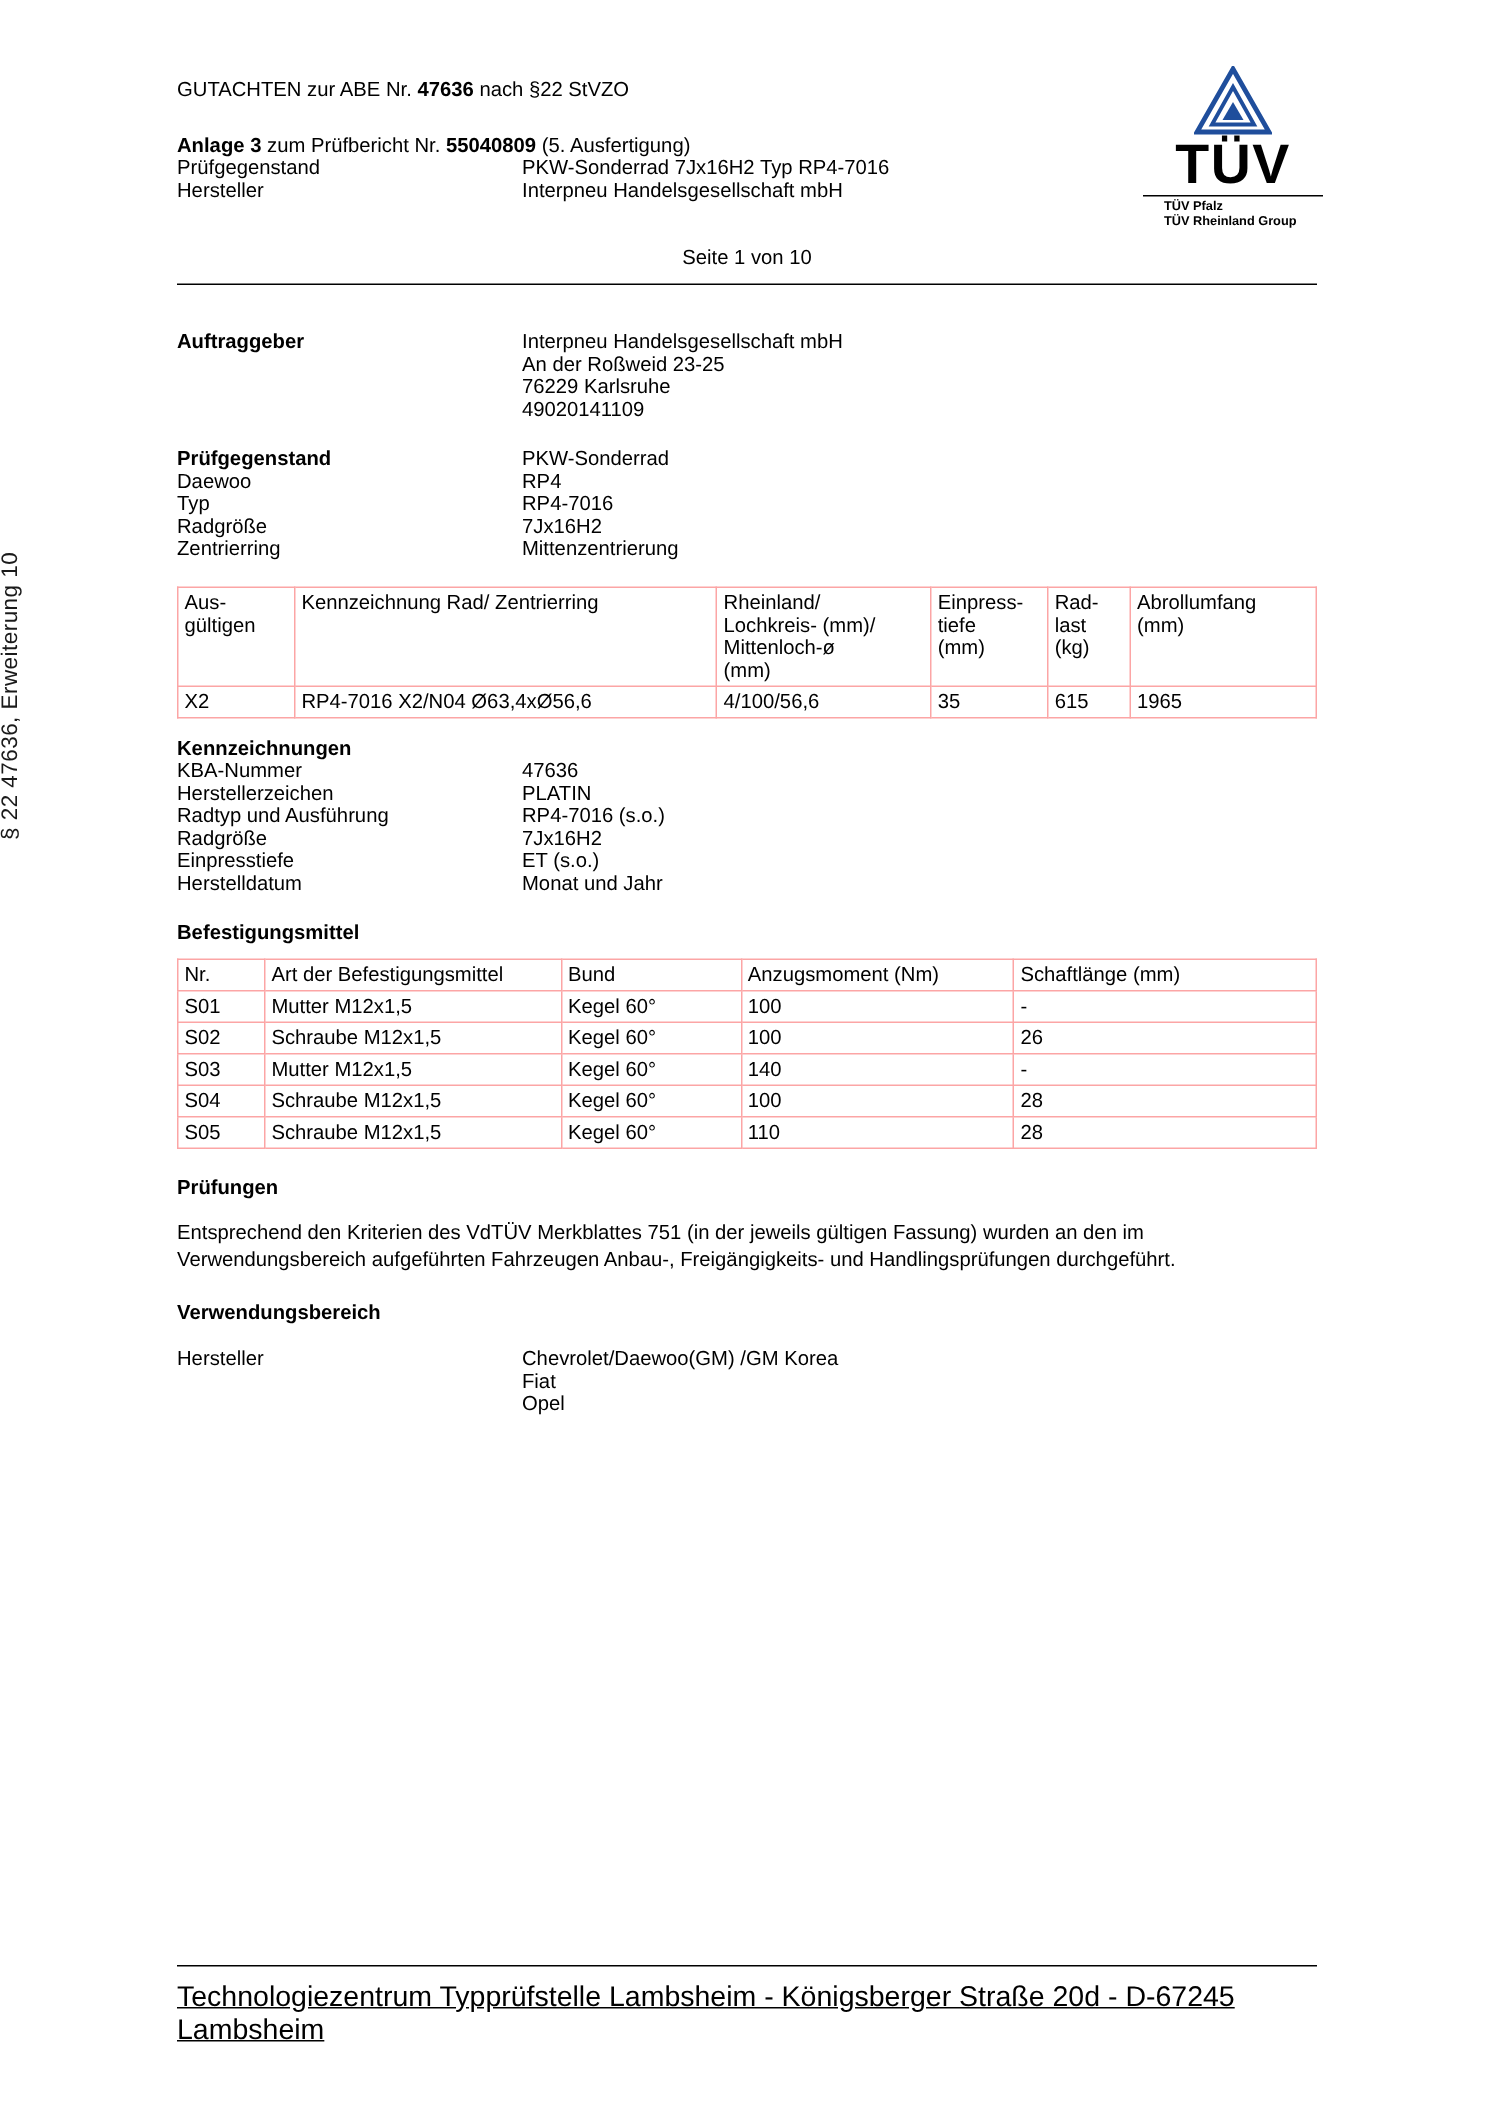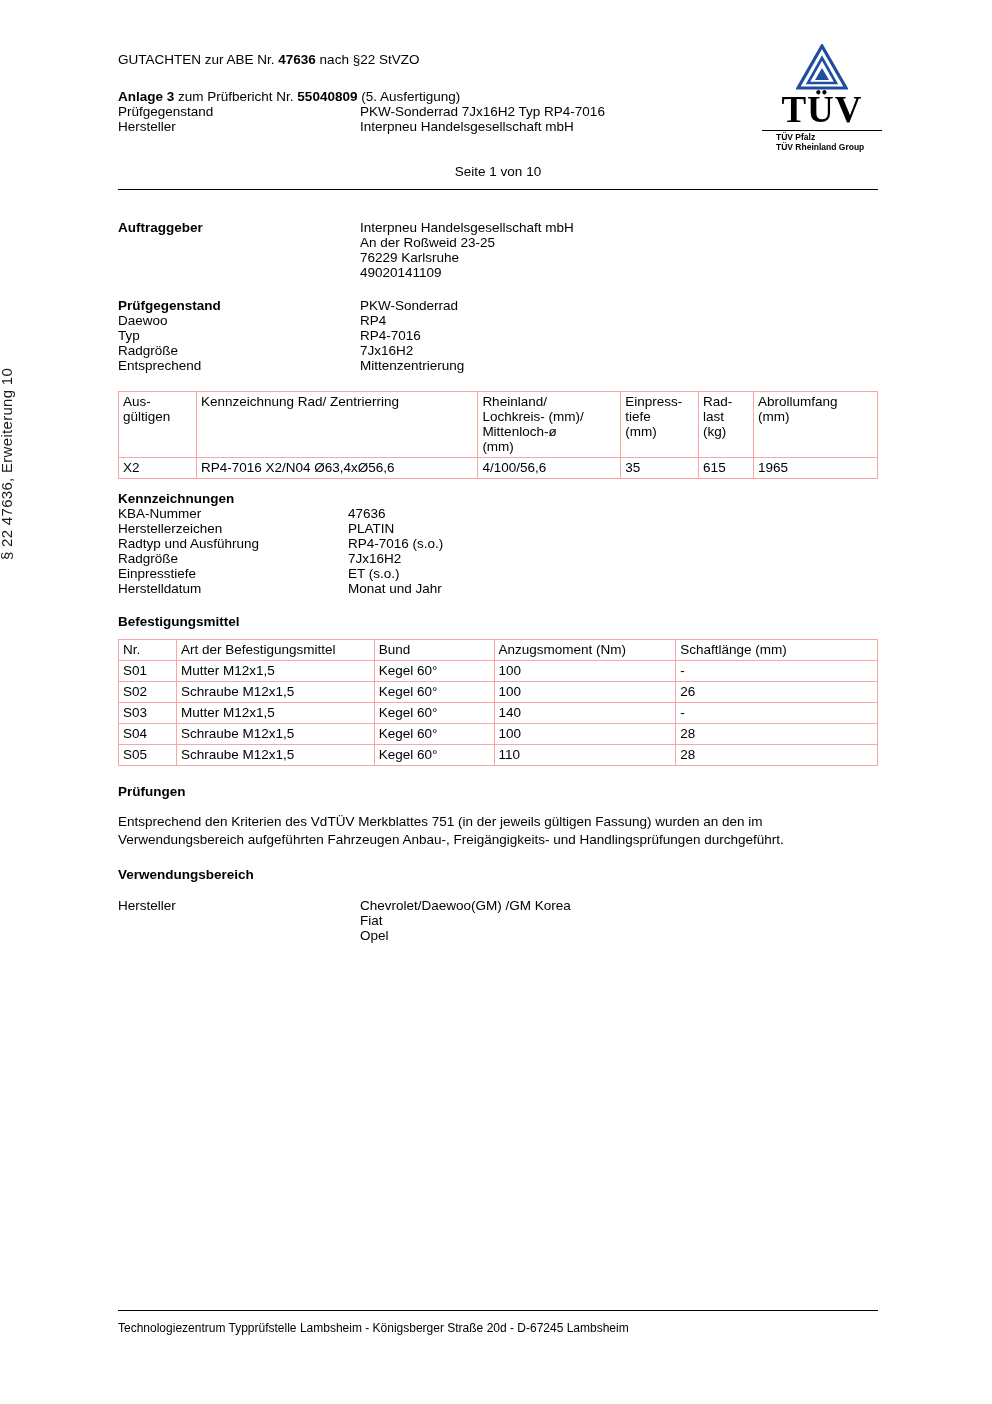--- a/index.html
+++ b/index.html
@@ -36,21 +36,21 @@
     position: absolute;
     left: 118px;
     top: 52px;
     width: 760px;
   }
   .row { display: flex; }
   .bold { font-weight: bold; }
   .hdr-line1 { margin-bottom: 22px; }
   .hdr-line2 { }
   .label-col { width: 230px; flex: 0 0 230px; }
-  .val-col { flex: 1 1 auto; margin-left: 12px; }
+  .val-col { flex: 1 1 auto; }
   .hr {
     border-top: 1px solid #000;
     margin-top: 10px;
     margin-bottom: 4px;
   }
   .seite {
     text-align: center;
     font-size: 13.5px;
     margin-bottom: 2px;
   }
@@ -65,21 +65,21 @@
     top: 44px;
     width: 120px;
     text-align: center;
   }
   .logo .tri {
     width: 52px; height: 46px;
     margin: 0 auto 2px auto;
     position: relative;
   }
   .logo .word {
-    font-family: Liberation Serif, serif;
+    font-family: Liberation Sans, sans-serif;
     font-weight: bold;
     font-size: 37px;
     letter-spacing: 1px;
     line-height: 0.95;
   }
   .logo .sub {
     border-top: 1.5px solid #000;
     margin-top: 3px;
     padding-top: 2px;
     font-size: 8.5px;
@@ -117,21 +117,22 @@
   .t2 col.d5 { width: 202px; }
 
   .para { line-height: 1.35; }
   .footer {
     position: absolute;
     left: 118px;
     top: 1310px;
     width: 760px;
     border-top: 1px solid #000;
     padding-top: 10px;
-    font-size: 12px;
+    font-size: 19px;
+    text-decoration: underline;
   }
   .kv { display: flex; }
   .kv .k { width: 230px; flex: 0 0 230px; }
 </style>
 </head>
 <body>
 
 <div class="page">
 
   <div class="side-label">§ 22  47636, Erweiterung 10</div>
@@ -203,21 +204,21 @@
     </div>
     <div class="row">
       <div class="label-col">Typ</div>
       <div class="val-col">RP4-7016</div>
     </div>
     <div class="row">
       <div class="label-col">Radgröße</div>
       <div class="val-col">7Jx16H2</div>
     </div>
     <div class="row">
-      <div class="label-col">Entsprechend</div>
+      <div class="label-col">Zentrierring</div>
       <div class="val-col">Mittenzentrierung</div>
     </div>
 
     <div class="block-gap-m"></div>
 
     <table class="doc t1">
       <colgroup>
         <col class="c1">
           <col class="c2">
           <col class="c3">

